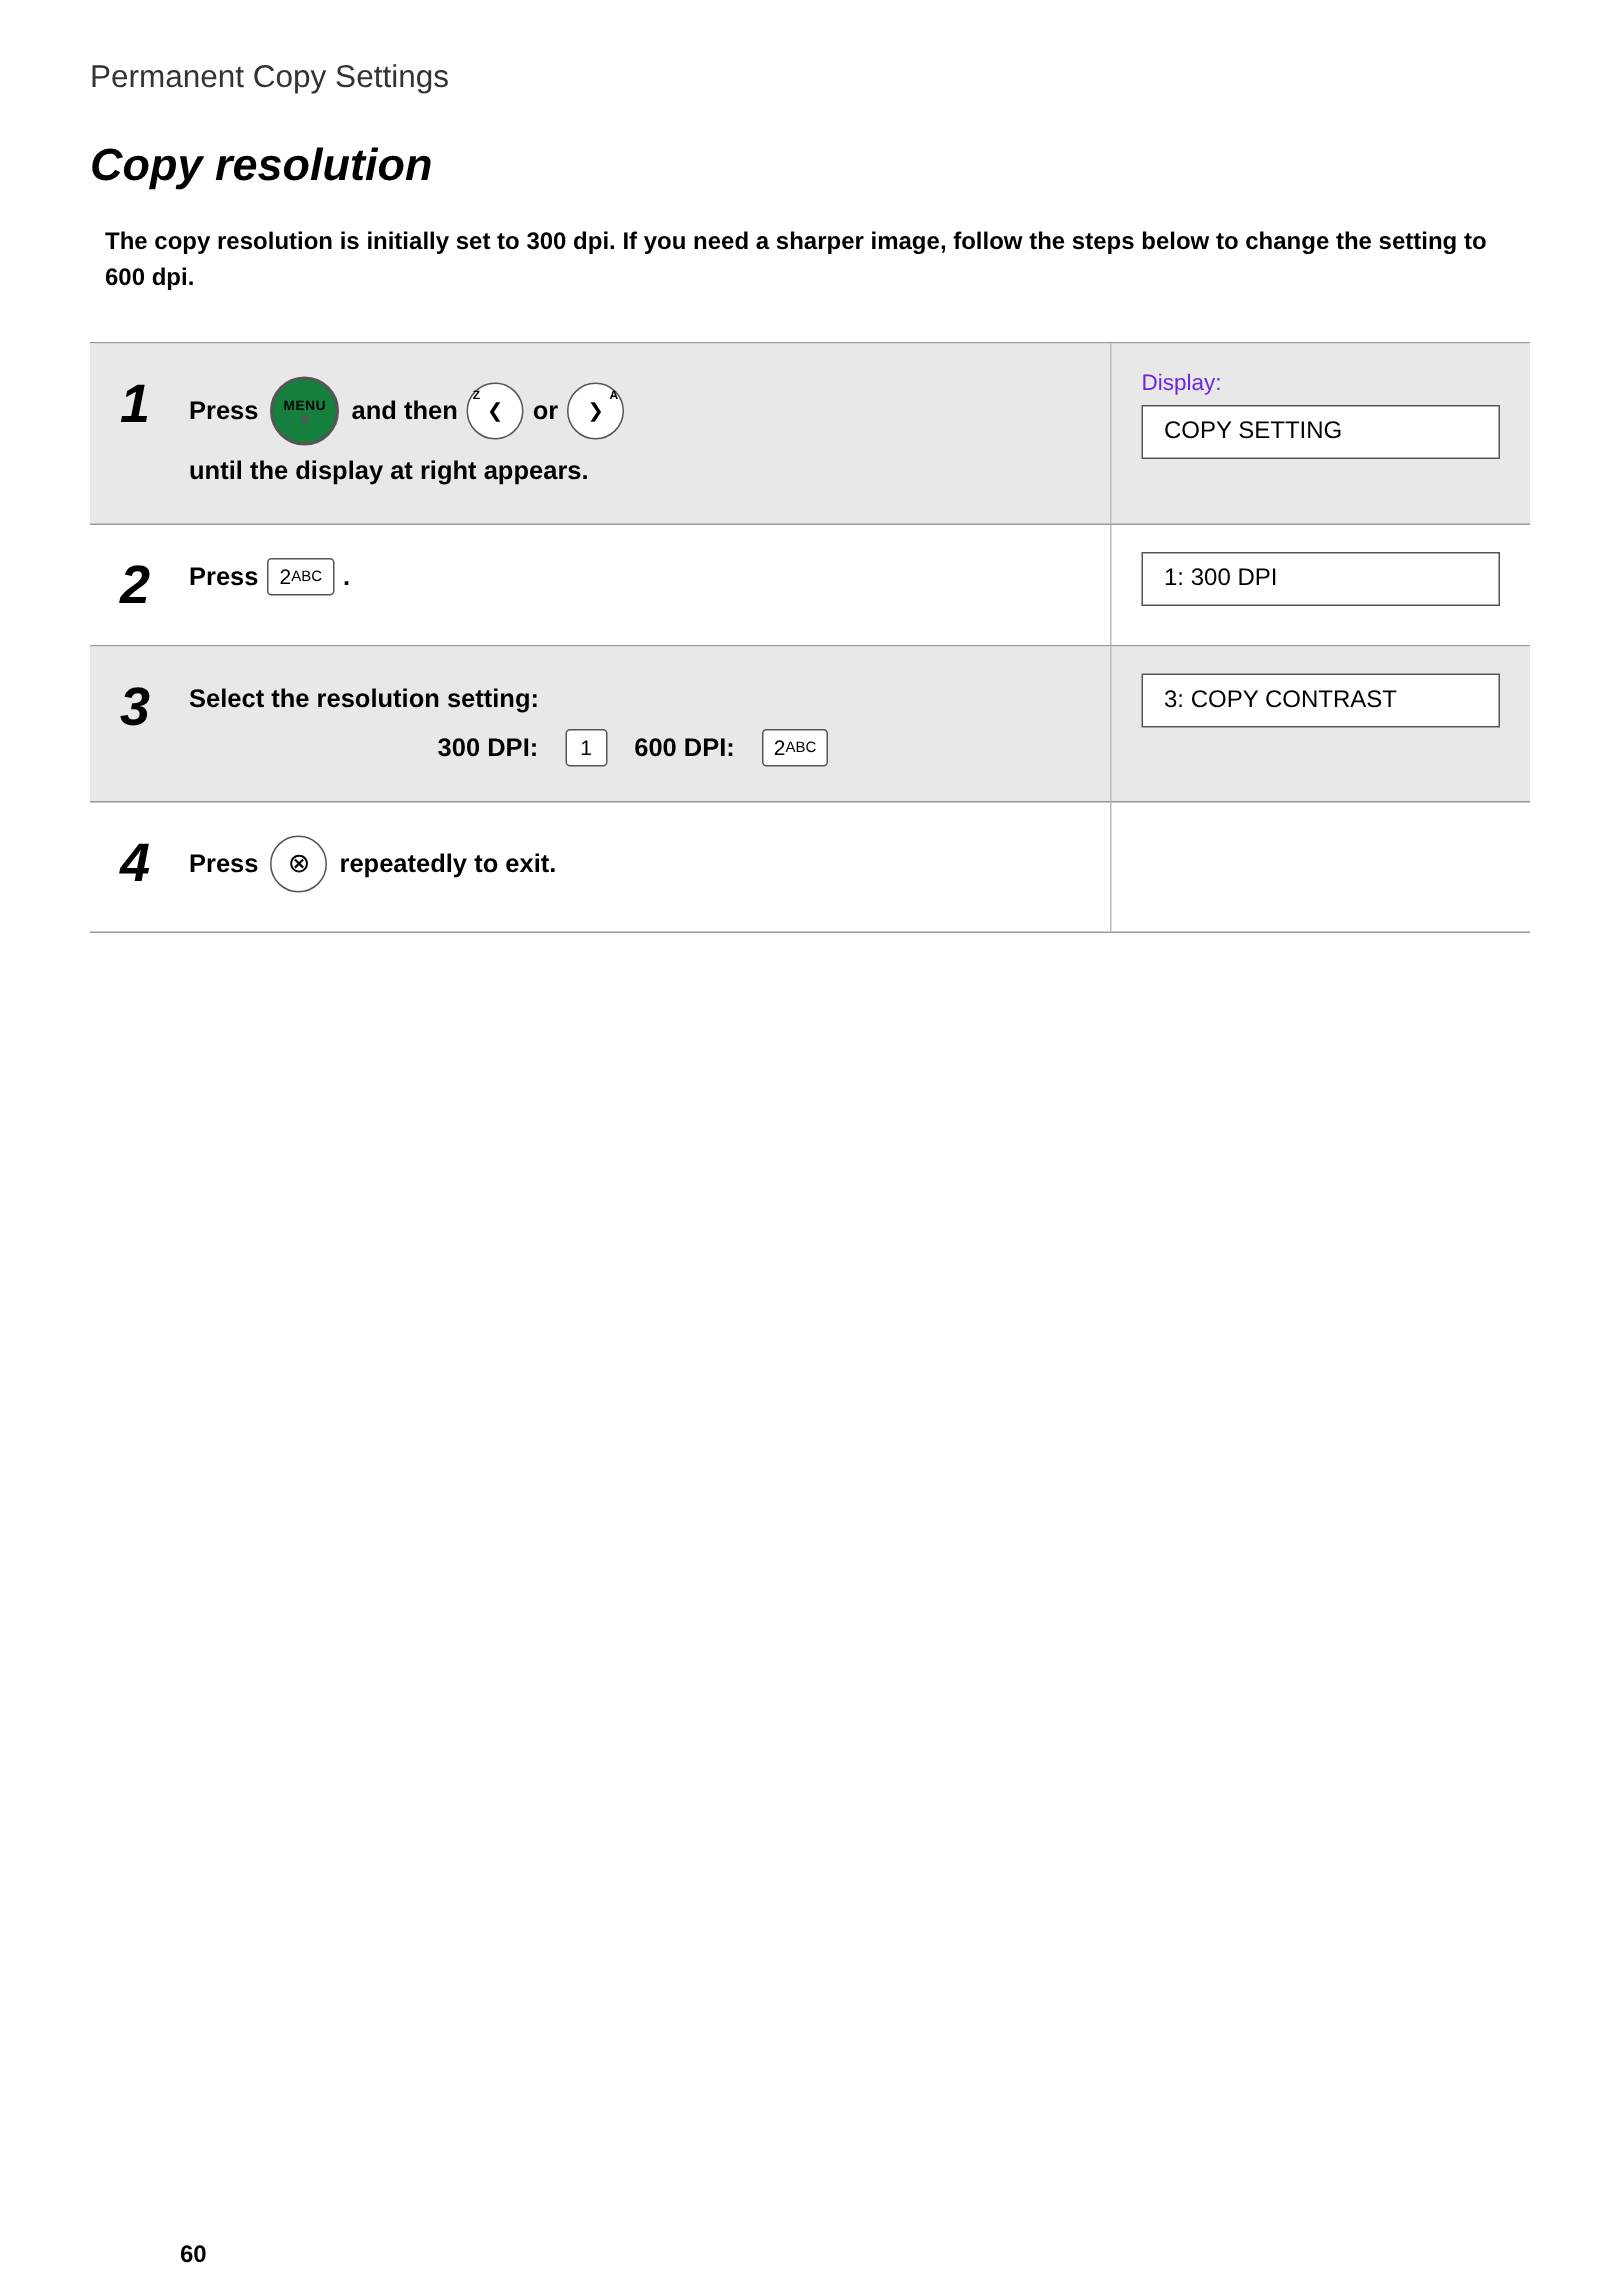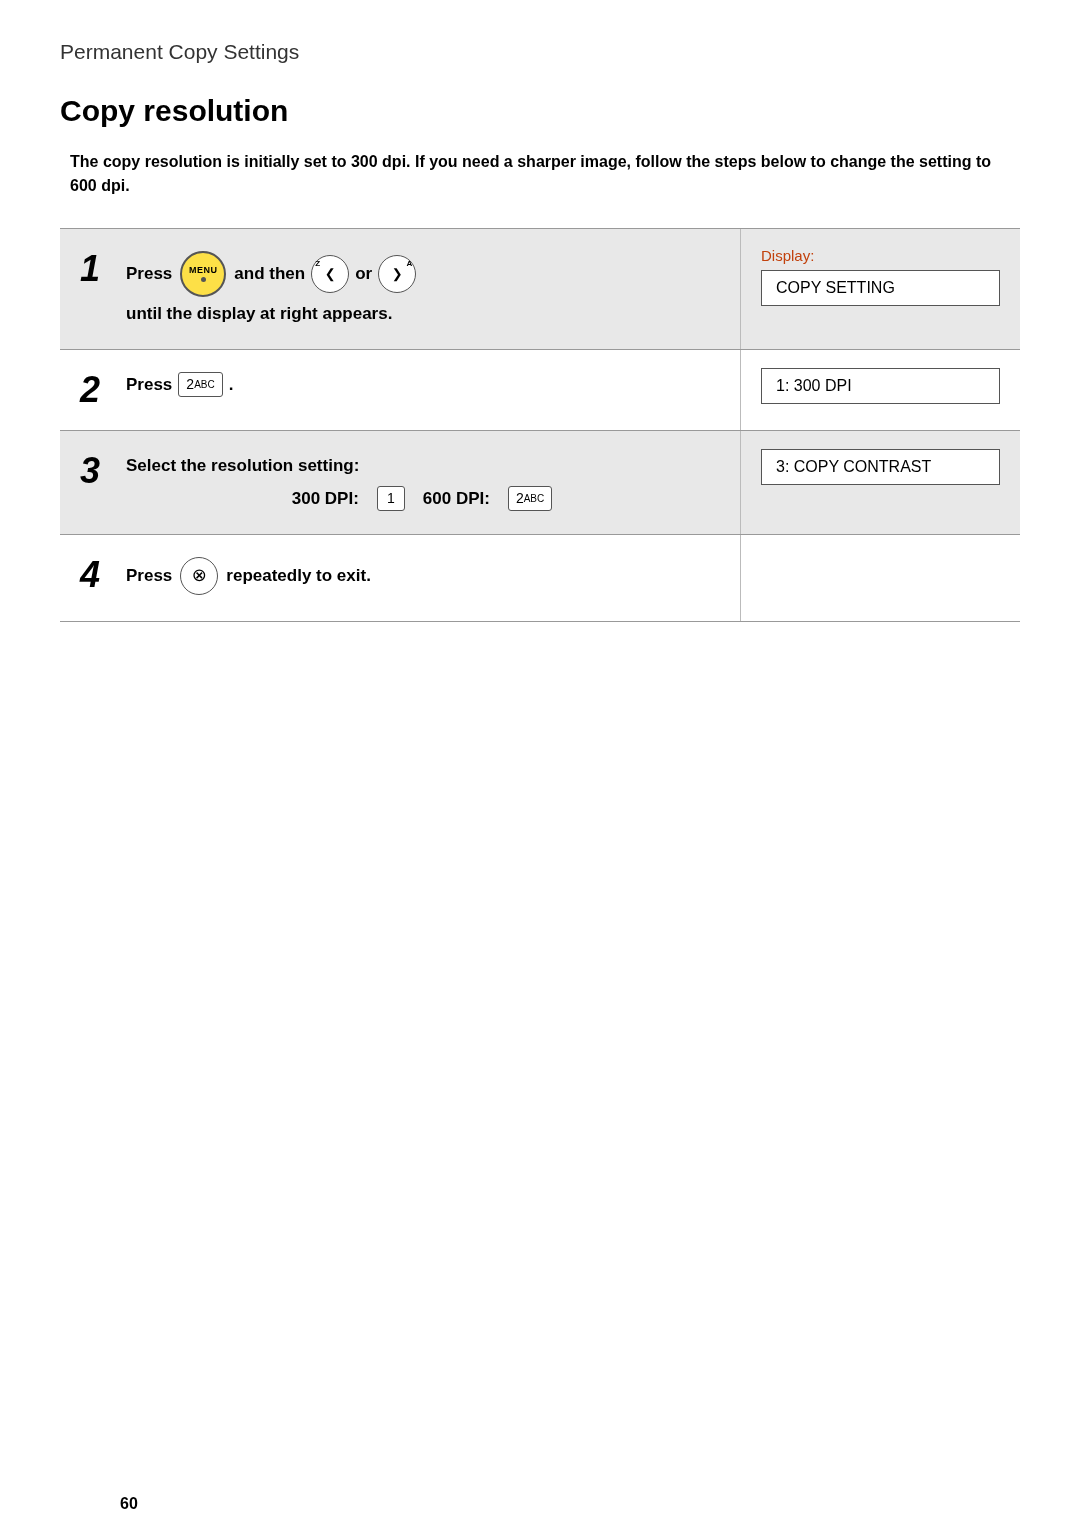--- a/index.html
+++ b/index.html
@@ -15,20 +15,21 @@
 
     .page-header {
       font-size: 21px;
       color: #333;
       margin-bottom: 30px;
     }
 
     .section-title {
       font-size: 30px;
       font-weight: bold;
+      font-style: italic;
       margin-bottom: 22px;
     }
 
     .intro-text {
       font-size: 16px;
       line-height: 1.5;
       margin-bottom: 30px;
       padding-left: 10px;
       font-weight: bold;
     }
@@ -76,21 +77,21 @@
       min-width: 280px;
       padding: 18px 20px;
       border-left: 1px solid #bbb;
       display: flex;
       flex-direction: column;
       justify-content: flex-start;
     }
 
     .display-label {
       font-size: 15px;
-      color: #c2410c;
+      color: #6d28d9;
       margin-bottom: 6px;
     }
 
     .display-box {
       border: 1.5px solid #555;
       padding: 8px 14px;
       font-size: 16px;
       background: #fff;
       font-family: Arial, Helvetica, sans-serif;
       display: inline-block;
@@ -129,21 +130,21 @@
       display: inline-flex;
       flex-direction: column;
       align-items: center;
       justify-content: center;
       width: 46px;
       height: 46px;
       border-radius: 50%;
       border: 2px solid #555;
       font-size: 11px;
       font-weight: bold;
-      background: #fde047;
+      background: #15803d;
       vertical-align: middle;
       margin: 0 4px;
       position: relative;
     }
 
     .menu-btn .menu-label {
       font-size: 9px;
       font-weight: bold;
       letter-spacing: 0.5px;
       line-height: 1;

